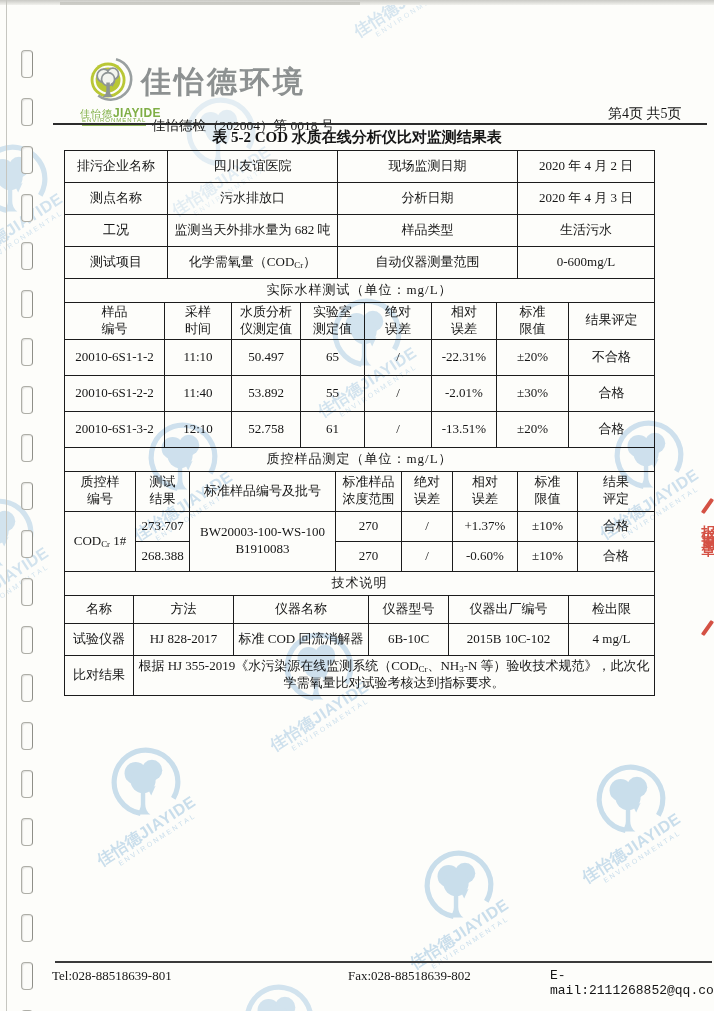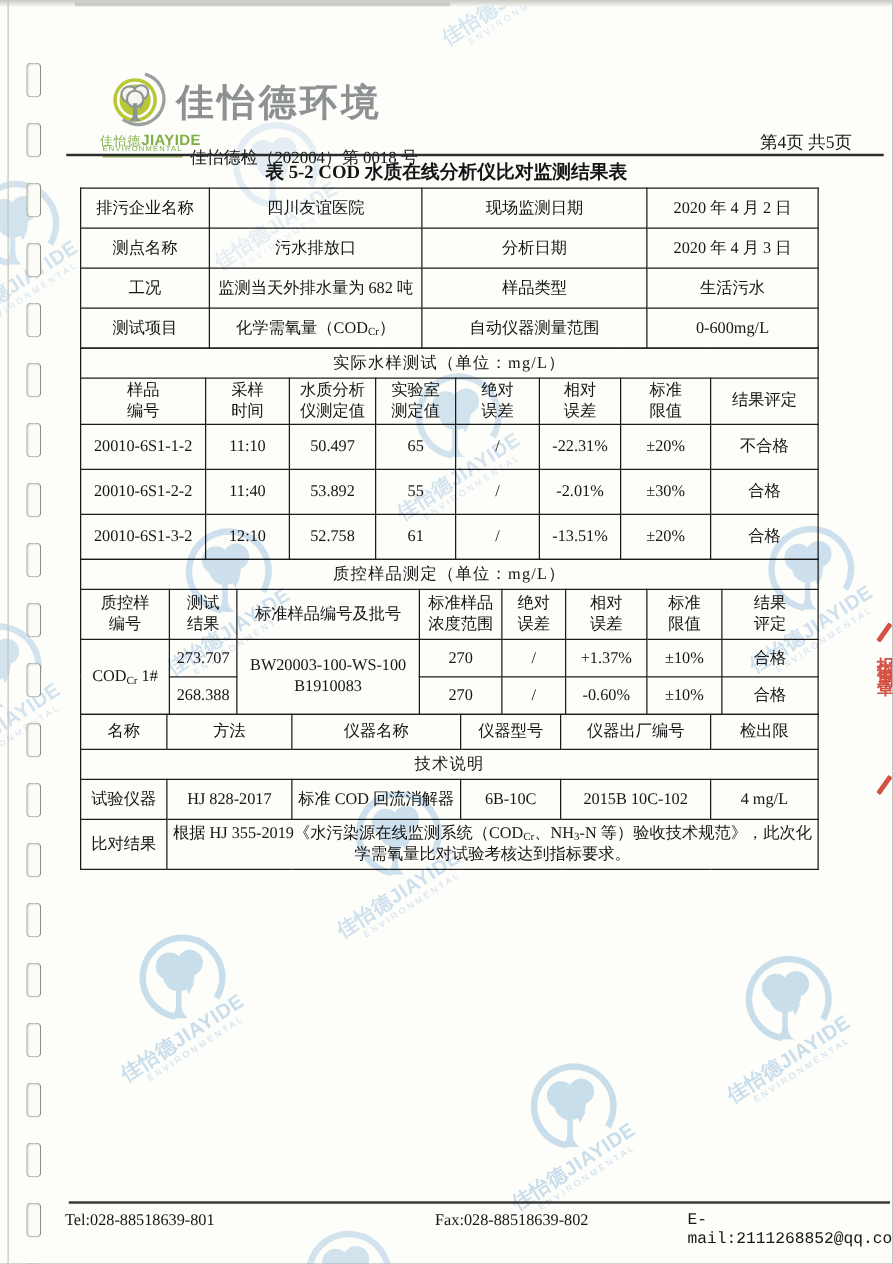--- a/index.html
+++ b/index.html
@@ -459,30 +459,30 @@
     <table class="tbl">
       <colgroup>
           <col style="width:69px">
           <col style="width:100px">
           <col style="width:135px">
           <col style="width:80px">
           <col style="width:120px">
           <col style="width:86px">
         </colgroup>
       <tbody>
-          <tr style="height:28px">
+          <tr style="height:24px">
+        <td class="sect" colspan="6">技术说明</td>
+      </tr>
+      <tr style="height:28px">
         <td>名称</td>
         <td>方法</td>
         <td>仪器名称</td>
         <td>仪器型号</td>
         <td>仪器出厂编号</td>
         <td>检出限</td>
-      </tr>
-      <tr style="height:24px">
-        <td class="sect" colspan="6">技术说明</td>
       </tr>
       <tr style="height:32px">
         <td>试验仪器</td>
         <td>HJ 828-2017</td>
         <td>标准 COD 回流消解器</td>
         <td>6B-10C</td>
         <td>2015B 10C-102</td>
         <td>4 mg/L</td>
       </tr>
       <tr style="height:40px">

